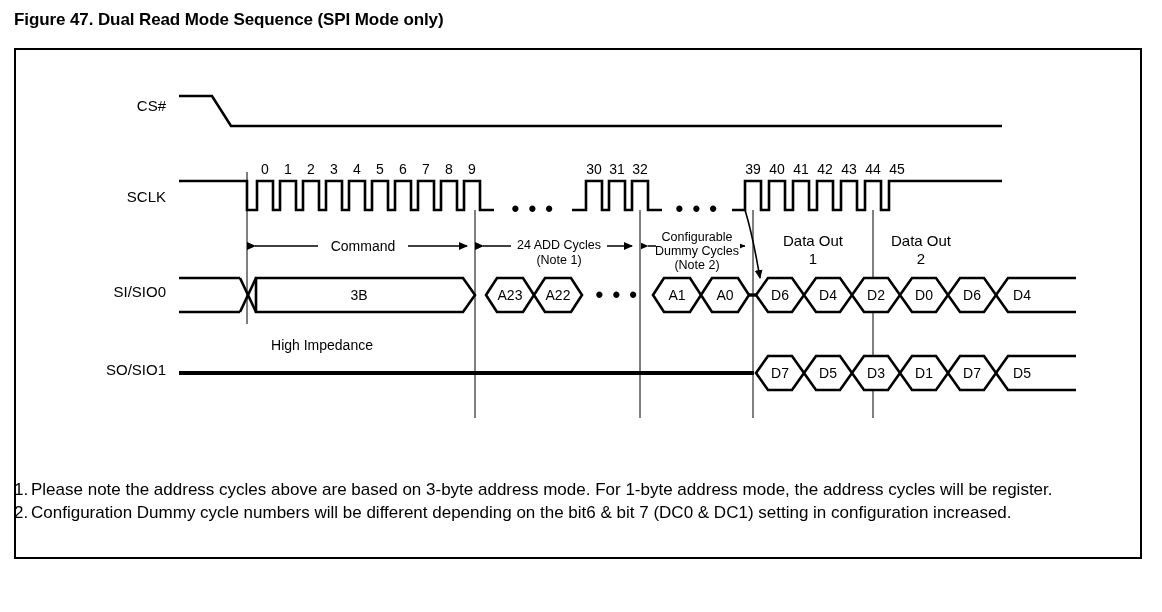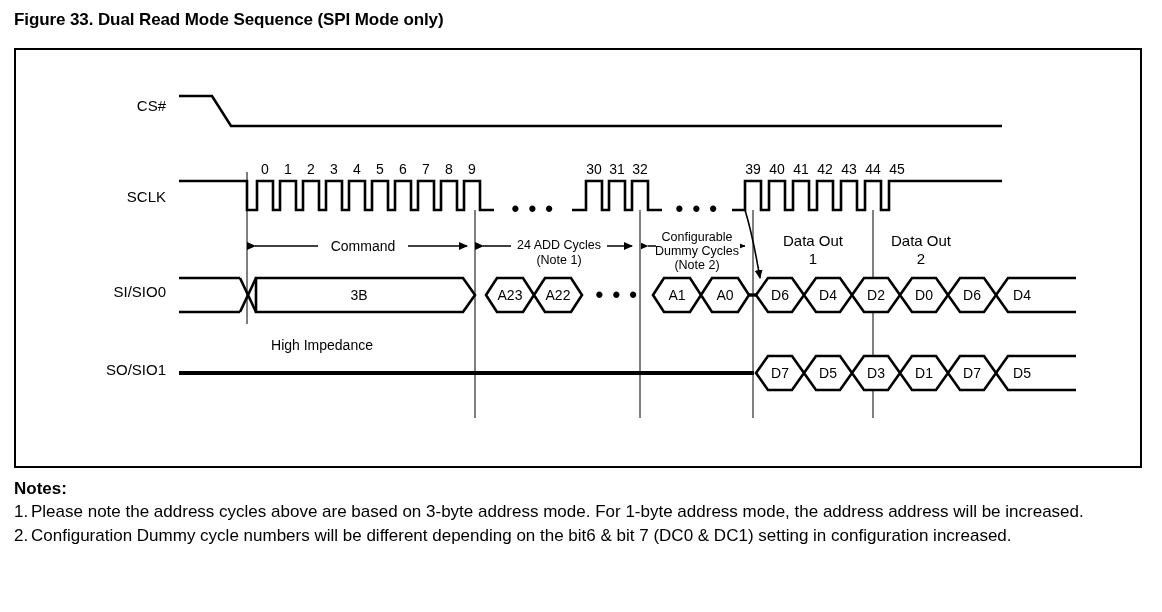--- a/index.html
+++ b/index.html
@@ -11,21 +11,21 @@
     overflow:hidden;
     position:relative;
   }
   #figure-title{
     position:absolute;left:14px;top:10px;
     font-size:17px;font-weight:bold;letter-spacing:-0.1px;
     white-space:nowrap;
   }
   #diagram-frame{
     position:absolute;left:14px;top:48px;
-    width:1128px;height:420px;
+    width:1128px;height:511px;
     border:2px solid #000;
     box-sizing:border-box;
     background:#fff;
   }
   #timing-svg{display:block;width:1124px;height:416px;}
   #notes-block{
     position:absolute;left:14px;top:478px;
     width:1140px;
     font-size:17px;line-height:1.32;
   }
@@ -39,21 +39,21 @@
   .cell-lbl{font-size:14px;}
   .cmd-lbl{font-size:14px;}
   .ann-lbl{font-size:12.5px;}
   .phase-lbl{font-size:15px;}
   .hiz-lbl{font-size:14px;}
   .dots{font-size:22px;font-weight:bold;letter-spacing:1.5px;}
 </style>
 </head>
 <body>
 
-<div id="figure-title">Figure 33. Dual Read Mode Sequence (SPI Mode only)</div>
+<div id="figure-title">Figure 47. Dual Read Mode Sequence (SPI Mode only)</div>
 
 <div id="diagram-frame">
   <svg id="timing-svg" viewBox="0 0 1124 416">
 
     <text class="sig-label" x="150" y="61" text-anchor="end">CS#</text>
     <text class="sig-label" x="150" y="152" text-anchor="end">SCLK</text>
     <text class="sig-label" x="150" y="247" text-anchor="end">SI/SIO0</text>
     <text class="sig-label" x="150" y="325" text-anchor="end">SO/SIO1</text>
 
     <g stroke="#000" stroke-width="1">
@@ -219,26 +219,25 @@
       <text class="cell-lbl" x="956" y="328" text-anchor="middle">D7</text>
       <polyline points="980,323 992,306 1060,306" fill="none" stroke="#000" stroke-width="2.6"></polyline>
       <polyline points="980,323 992,340 1060,340" fill="none" stroke="#000" stroke-width="2.6"></polyline>
       <text class="cell-lbl" x="1006" y="328" text-anchor="middle">D5</text>
     </g>
 
   </svg>
 </div>
 
 <div id="notes-block">
-  <div id="notes-heading">Notes:</div>
   <div class="note-row">
     <div class="note-num">1.</div>
     <div class="note-text">
       <span>Please note the address cycles above are based on 3-byte address mode. For 1-byte address mode, the address</span>
-      <span>address will be increased.</span>
+      <span>cycles will be register.</span>
     </div>
   </div>
   <div class="note-row">
     <div class="note-num">2.</div>
     <div class="note-text">
       <span>Configuration Dummy cycle numbers will be different depending on the bit6 &amp; bit 7 (DC0 &amp; DC1) setting in</span>
       <span>configuration increased.</span>
     </div>
   </div>
 </div>

